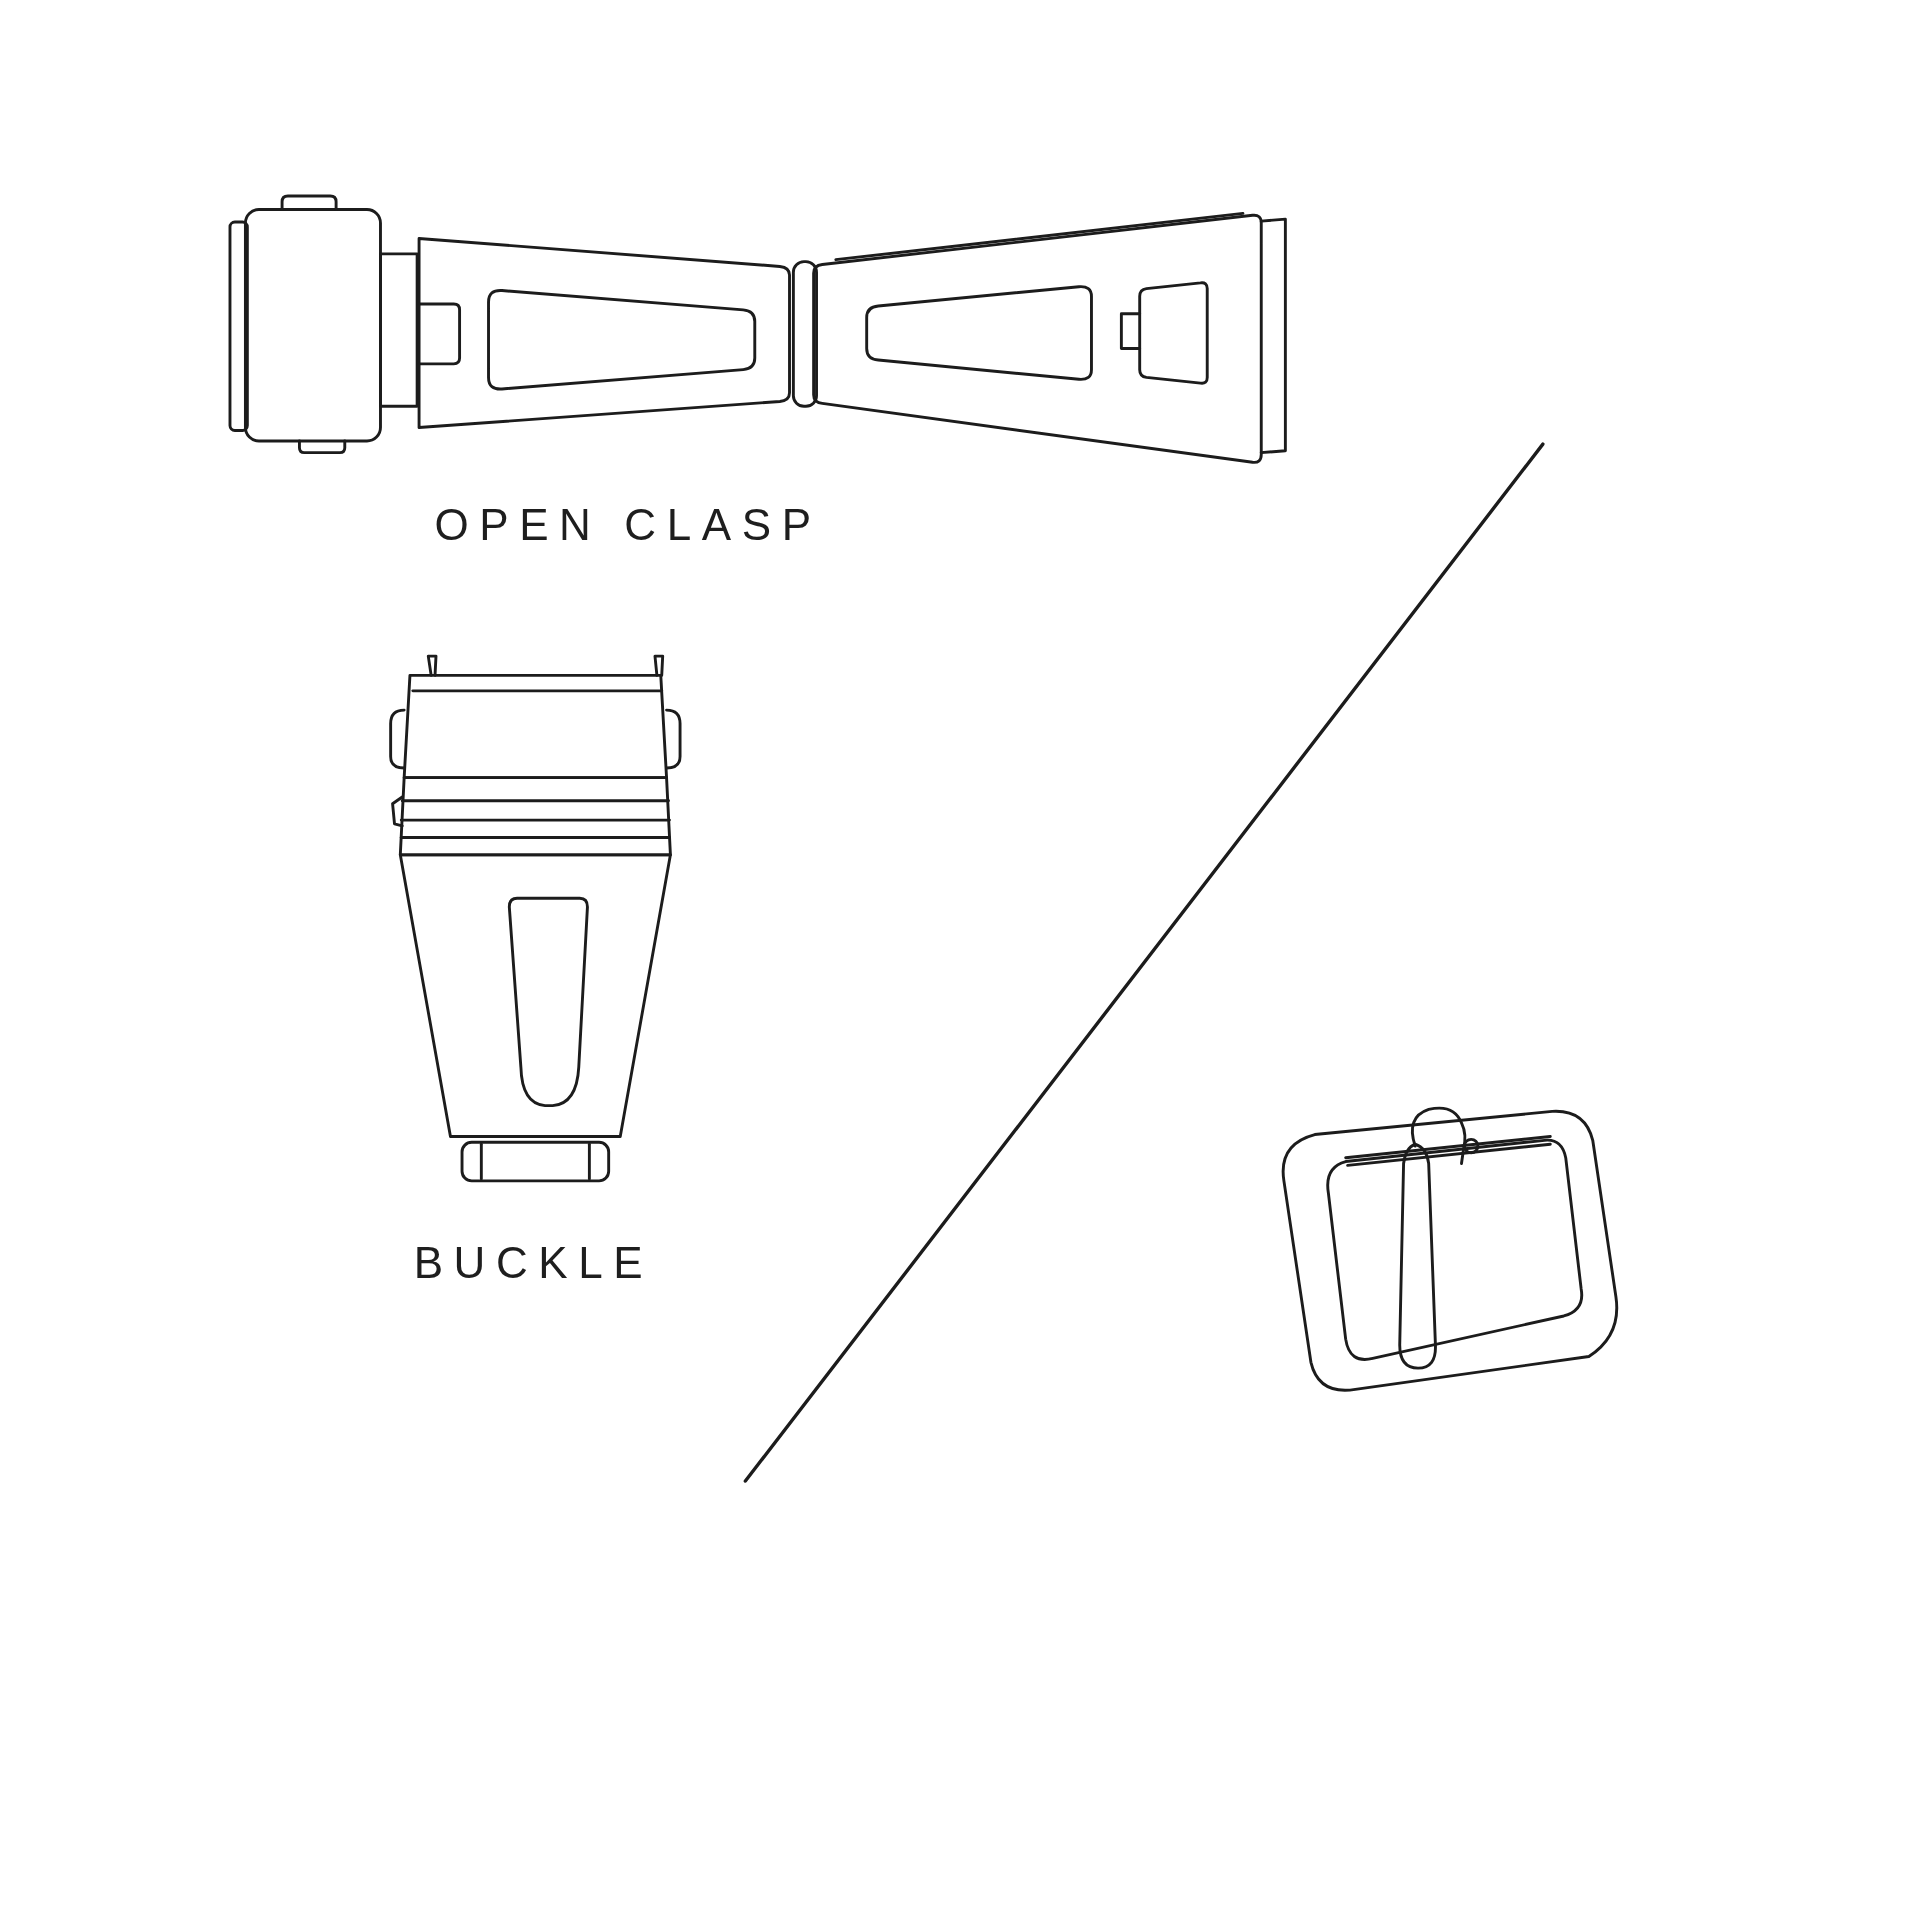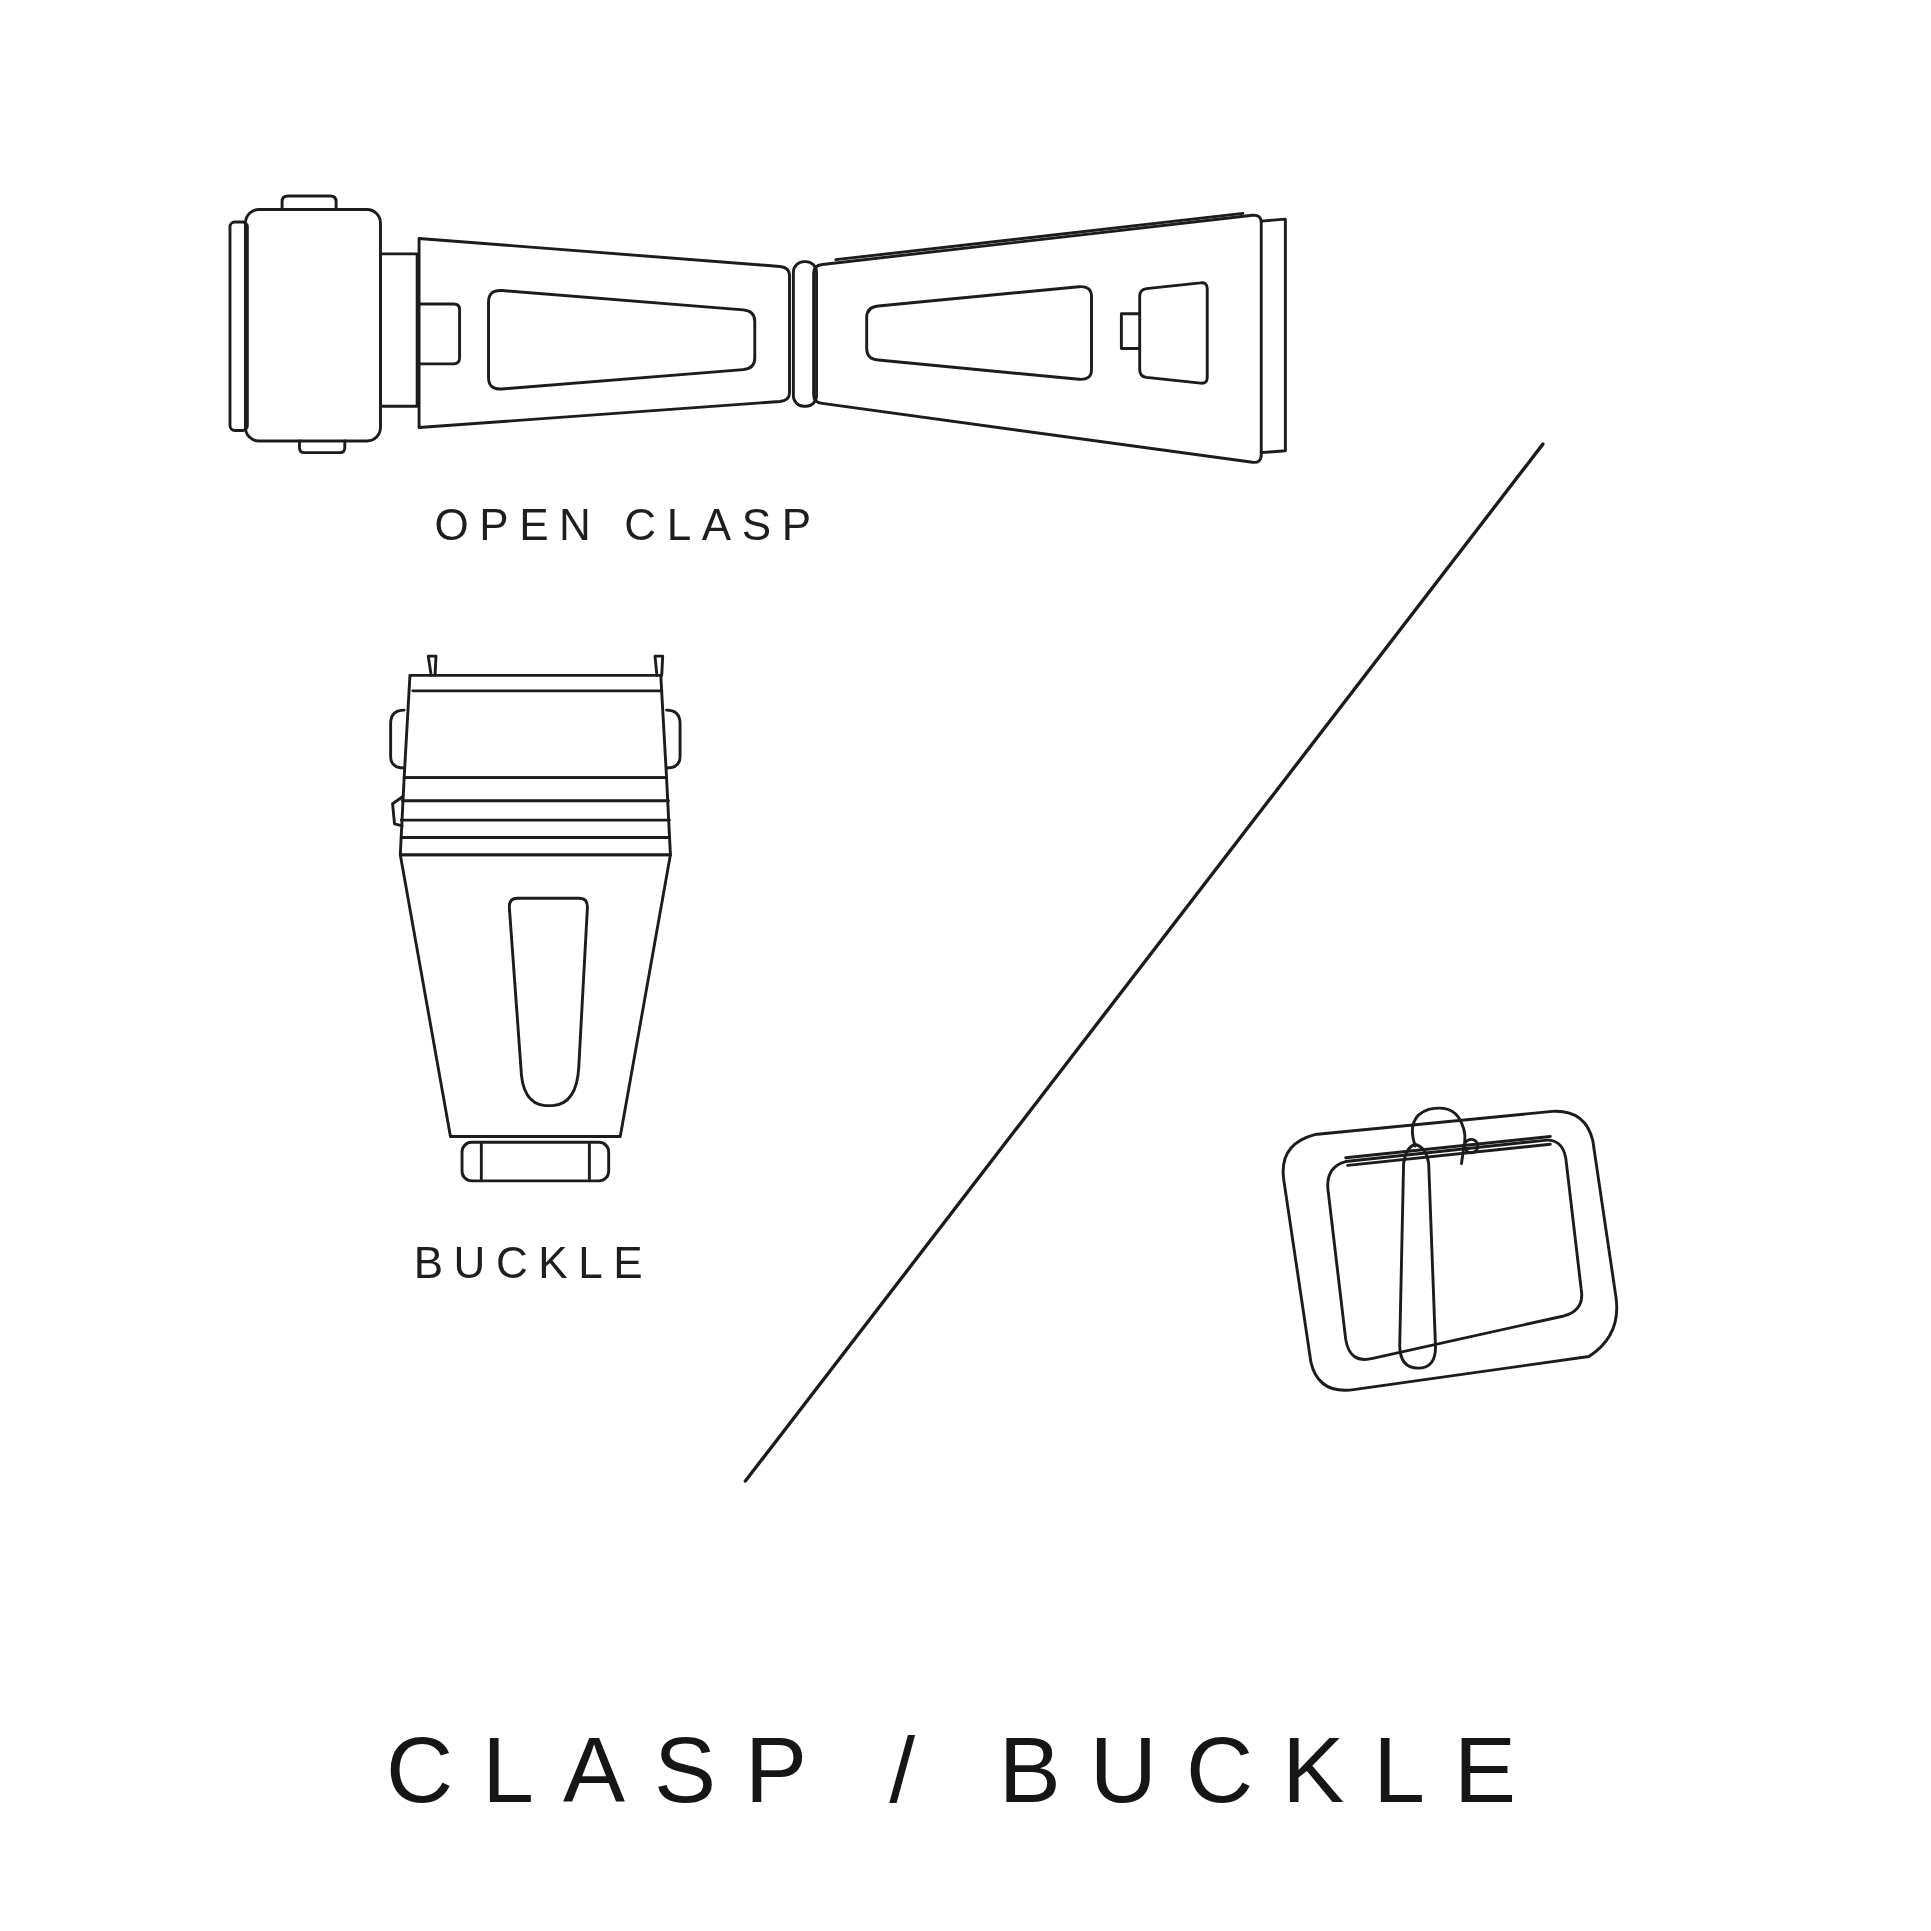--- a/index.html
+++ b/index.html
@@ -129,16 +129,15 @@
       <line x1="124" y1="74" x2="336" y2="52"></line>
       <line x1="126" y1="82" x2="336" y2="60"></line>
       <circle cx="254" cy="62" r="7"></circle>
 
       <path d="M196,62 Q186,32 210,24 Q236,18 244,38 Q250,50 246,66 L244,80"></path>
 
       <path d="M184,80 L180,268 Q180,292 199,292 Q218,292 217,268 L210,80 Q208,64 196,60 Q186,64 184,80 Z"></path>
     </svg>
   </div>
 
-  <div class="page-title">CLASP / BUCKLE</div>
 
 </div>
 
 
 </body></html>

